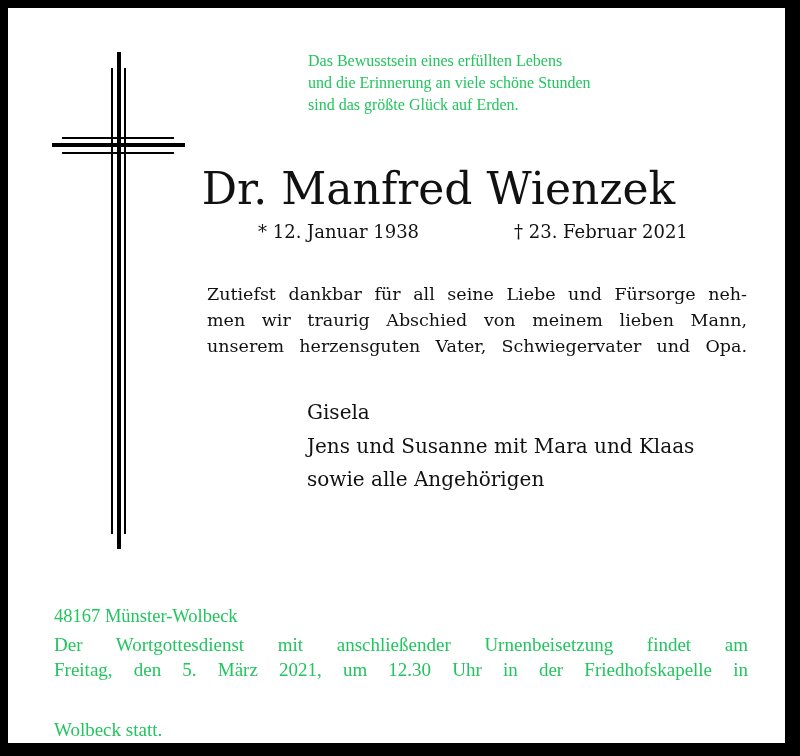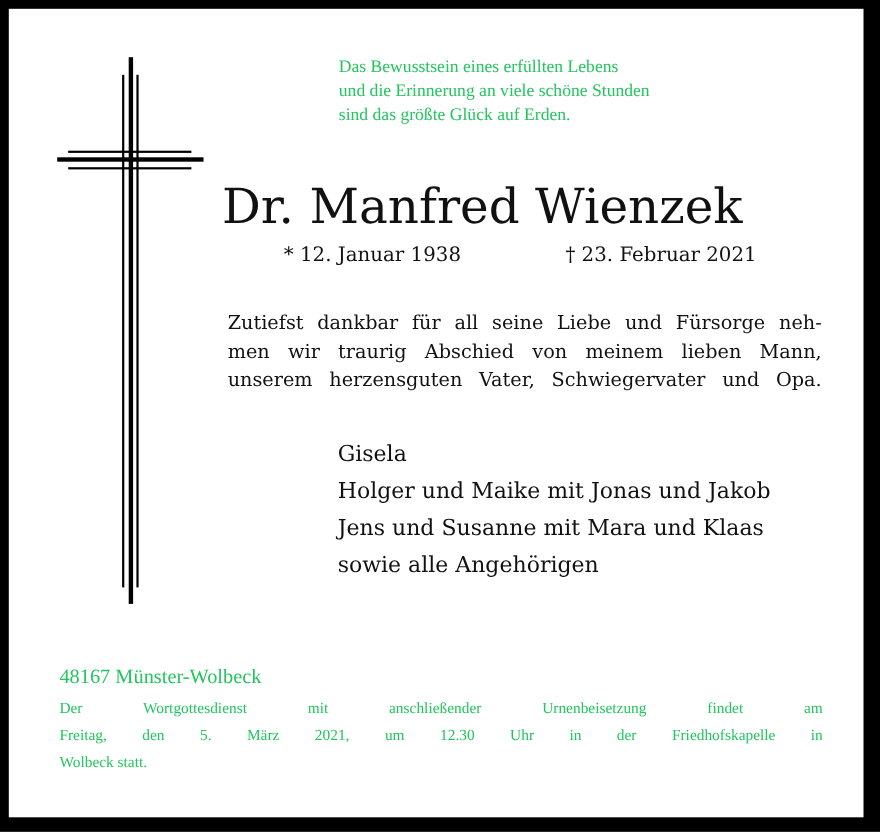--- a/index.html
+++ b/index.html
@@ -34,24 +34,24 @@
     .mourners {
       position: absolute; left: 307px; top: 396px; font-size: 20px; line-height: 33.5px;
       white-space: nowrap;
     }
     .mourners div { height: 33.5px; }
     .address {
       position: absolute; left: 54px; top: 604px; font-size: 18.5px; line-height: 24px;
       white-space: nowrap;
     }
     .service {
-      position: absolute; left: 54px; top: 633px; width: 694px; font-size: 14px; line-height: 24.5px;
+      position: absolute; left: 54px; top: 633px; width: 694px; font-size: 19px; line-height: 24.5px;
     }
     .service span { display: block; text-align: justify; text-align-last: justify; }
-    .service span.last { text-align-last: left; }
+    .service span.last { text-align-last: left; margin-top: 36px; }
   </style>
 </head>
 <body>
 
 <div class="frame"></div>
 
 <div>
   <div class="line" style="left:117px; top:52px; width:4px; height:497px;"></div>
   <div class="line" style="left:111px; top:68px; width:2px; height:466px;"></div>
   <div class="line" style="left:124px; top:68px; width:2px; height:466px;"></div>
@@ -72,21 +72,20 @@
 <div class="dates serif death">† 23. Februar 2021</div>
 
 <div class="gratitude serif">
   <span class="just">Zutiefst dankbar für all seine Liebe und Fürsorge neh-</span>
   <span class="just">men wir traurig Abschied von meinem lieben Mann,</span>
   <span class="just">unserem herzensguten Vater, Schwiegervater und Opa.</span>
 </div>
 
 <div class="mourners serif">
   <div>Gisela</div>
-  <div>Holger und Maike mit Jonas und Jakob</div>
   <div>Jens und Susanne mit Mara und Klaas</div>
   <div>sowie alle Angehörigen</div>
 </div>
 
 <div class="address condensed">48167 Münster-Wolbeck</div>
 
 <div class="service condensed">
   <span>Der Wortgottesdienst mit anschließender Urnenbeisetzung findet am</span>
   <span>Freitag, den 5. März 2021, um 12.30 Uhr in der Friedhofskapelle in</span>
   <span class="last">Wolbeck statt.</span>

